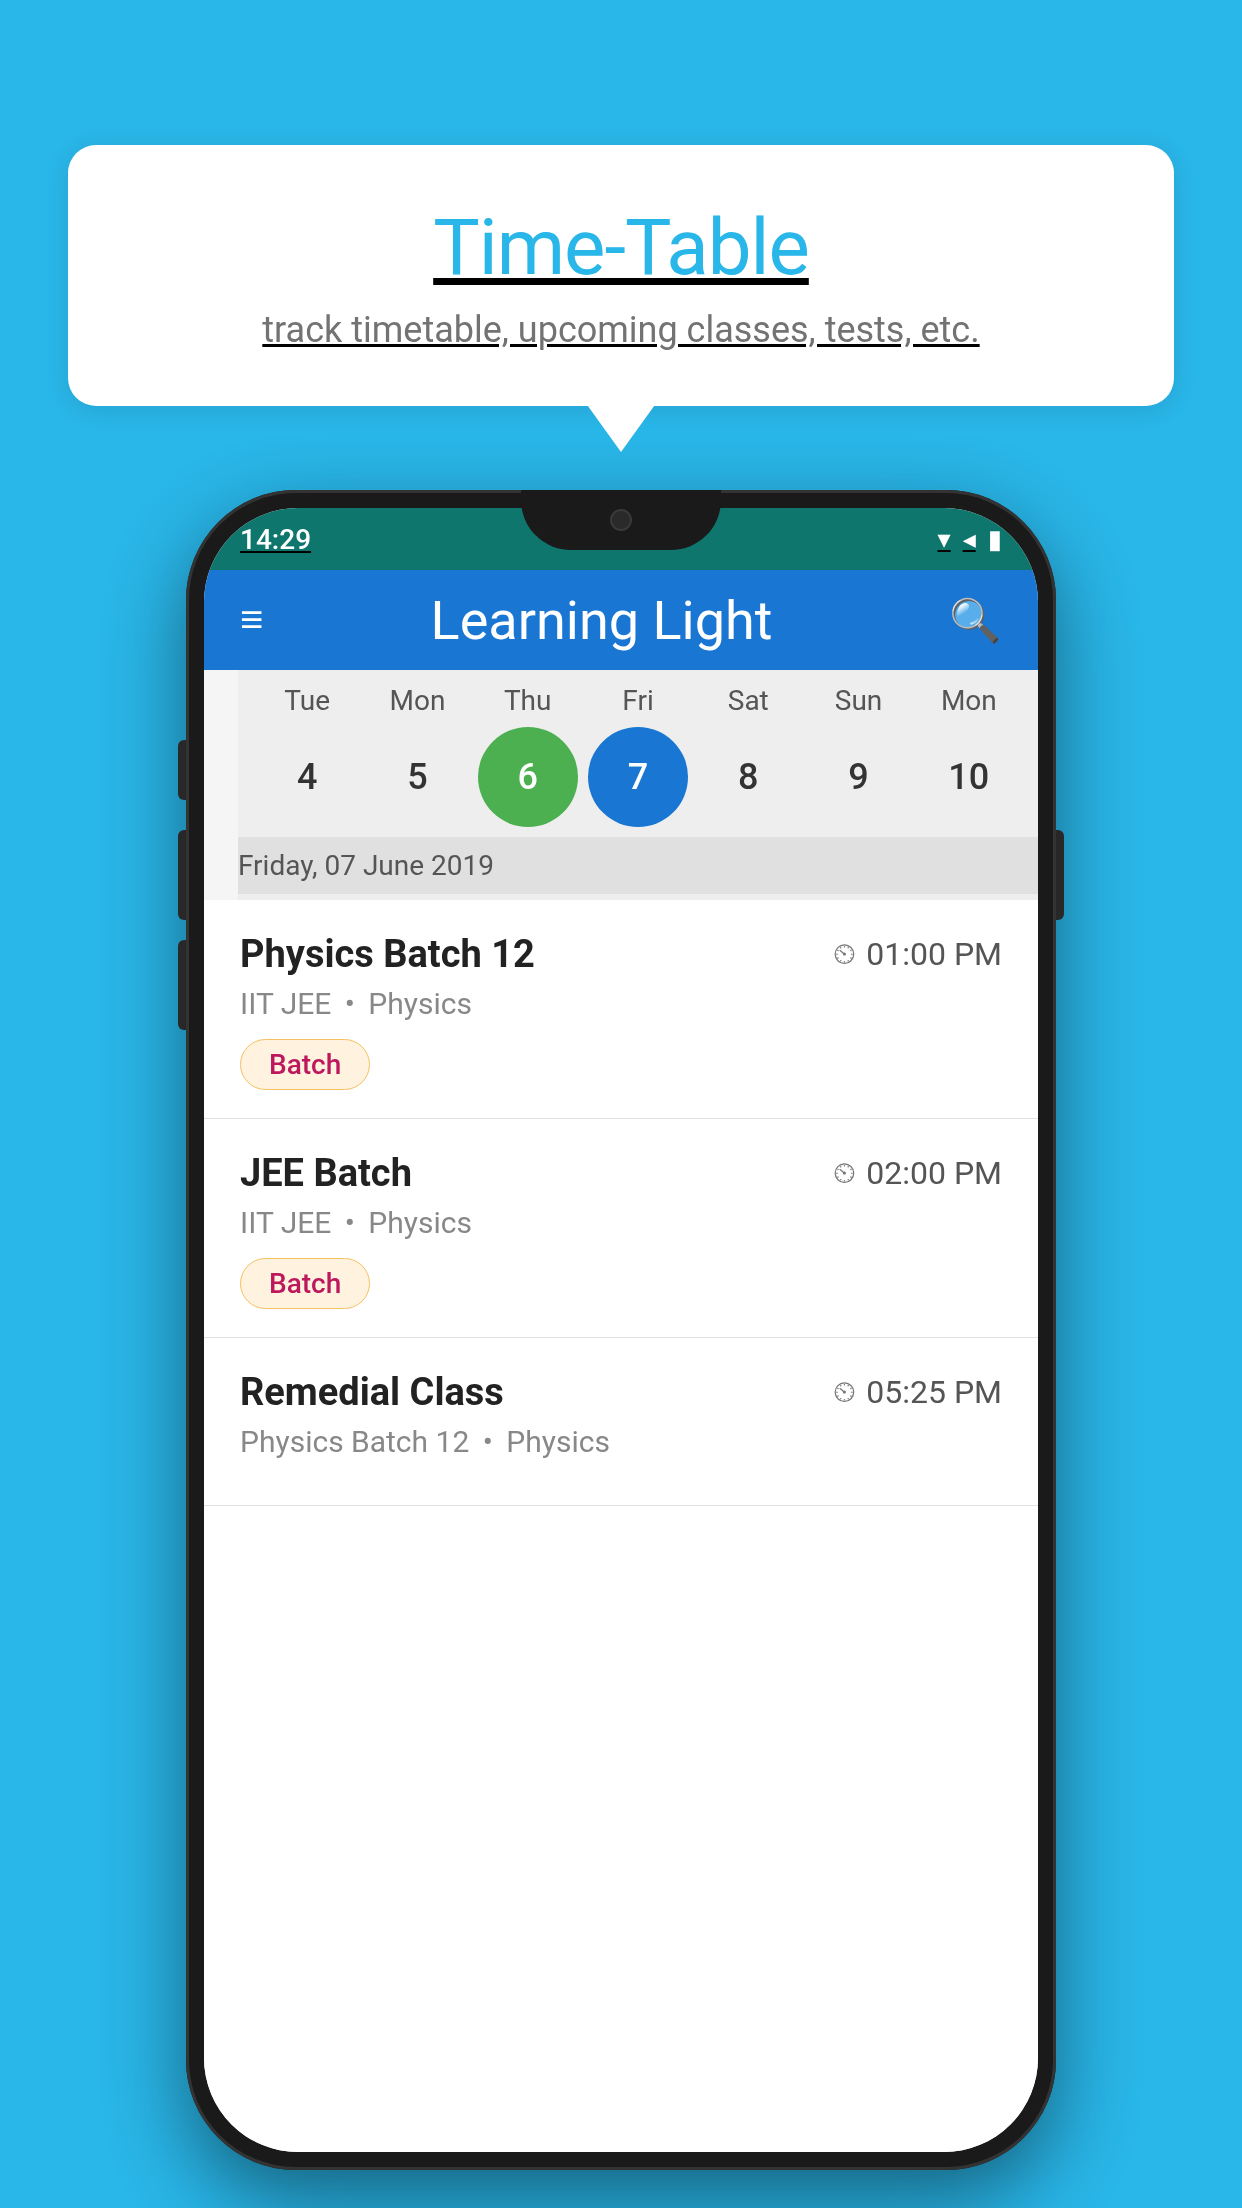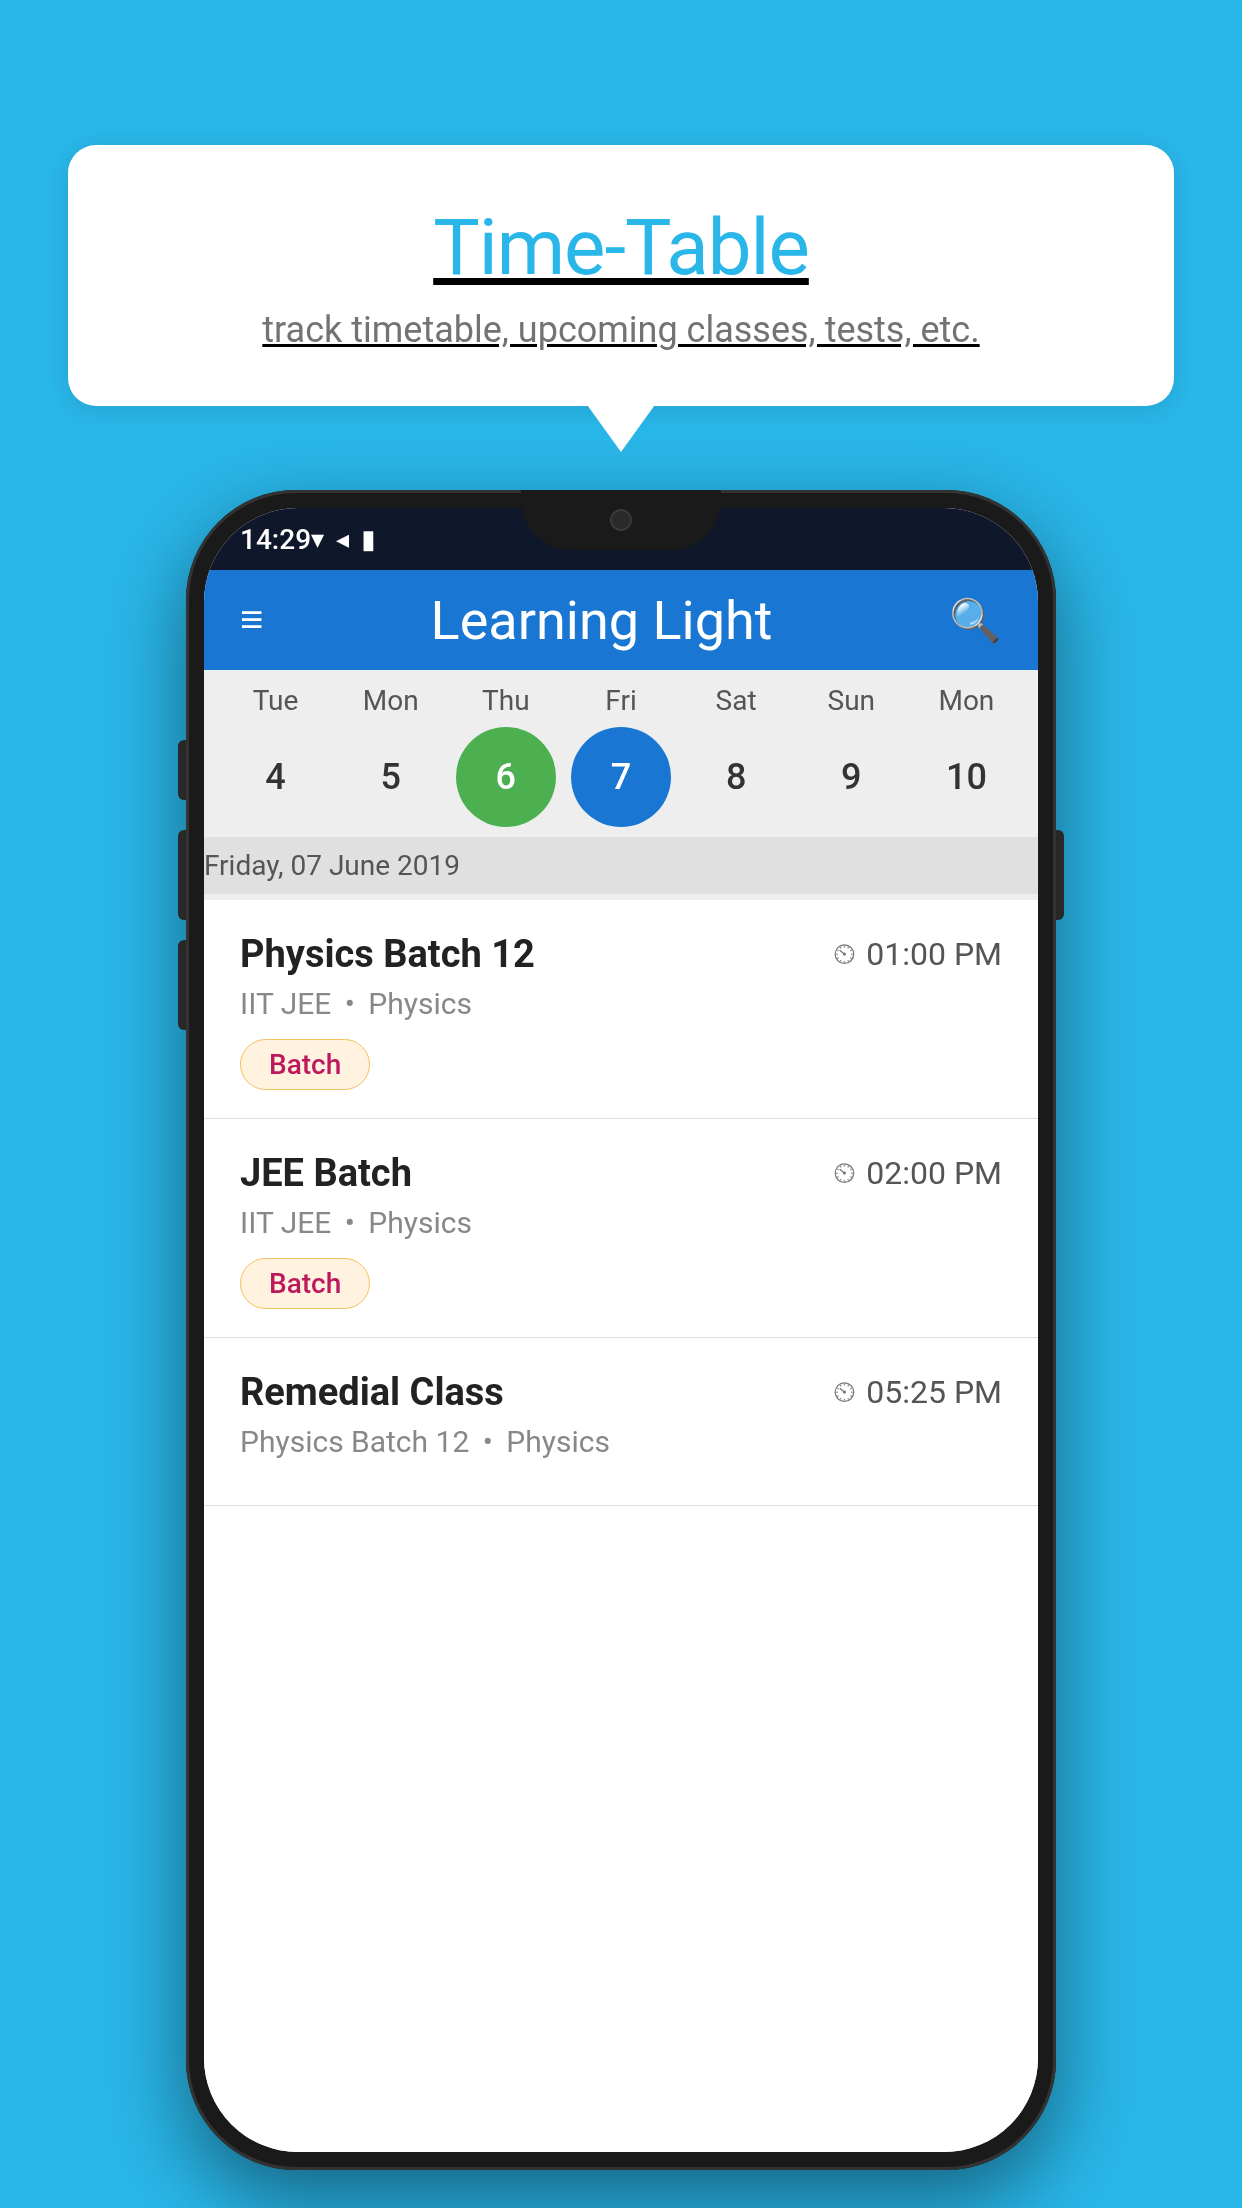--- a/index.html
+++ b/index.html
@@ -102,27 +102,29 @@
       left: 18px;
       right: 18px;
       bottom: 18px;
       background: #f5f5f5;
       border-radius: 94px;
       overflow: hidden;
     }
 
     
     .status-bar {
-      background: #0f172a;
+      background: #0f766e;
       height: 62px;
       display: flex;
       align-items: center;
+      justify-content: space-between;
       padding: 0 36px;
       position: relative;
       z-index: 10;
+      text-decoration: underline;
     }
     .status-time {
       color: #fff;
       font-size: 28px;
       font-weight: 500;
     }
     .status-icons {
       display: flex;
       align-items: center;
       gap: 12px;
@@ -156,20 +158,21 @@
     }
     .search-icon-btn {
       color: #fff;
       font-size: 42px;
     }
 
     
     .calendar-bar {
       background: #eee;
       padding: 14px 0 6px;
+      margin-left: 34px;
     }
     .day-labels {
       display: flex;
       justify-content: space-around;
       padding: 0 14px;
       margin-bottom: 10px;
     }
     .day-label {
       font-size: 28px;
       color: #555;

